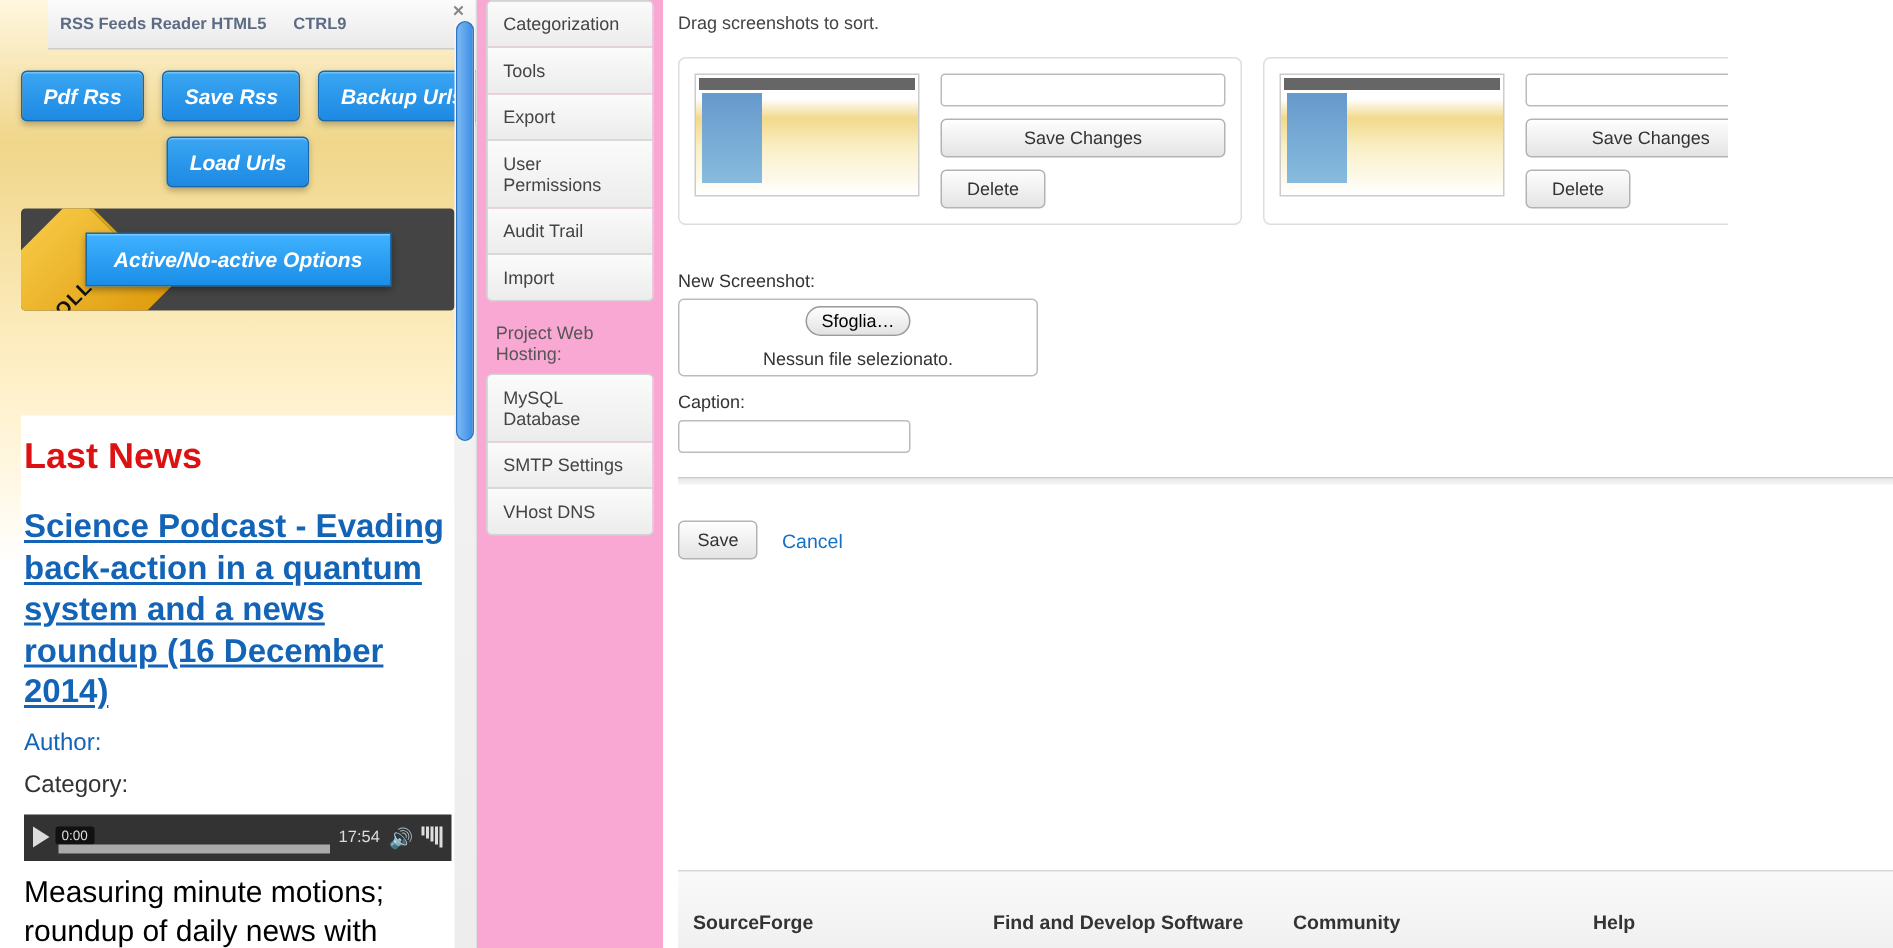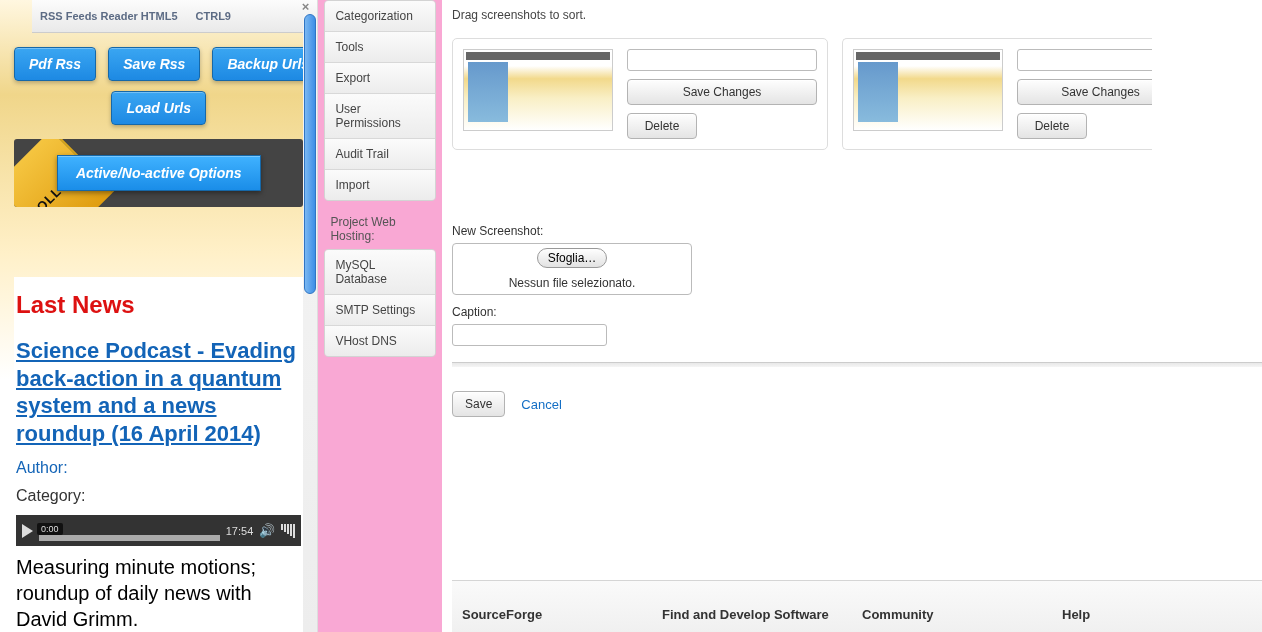--- a/index.html
+++ b/index.html
@@ -43,21 +43,21 @@
 .shot-row { display:flex; gap:14px; }
 .shot-card { width:376px; border:1px solid #ddd; border-radius:5px; padding:10px; display:flex; gap:14px; }
 .shot-card.cut { width:310px; overflow:hidden; border-right:none; border-radius:5px 0 0 5px; }
 .thumb { width:150px; height:82px; border:1px solid #ccc; background:linear-gradient(180deg,#fff 0,#fff 20%,#f2d98b 36%,#f9efc5 60%,#fff 100%); position:relative; flex-shrink:0; }
 .thumb .thead{ position:absolute; top:2px; left:2px; right:2px; height:8px; background:#666; }
 .thumb .tside{ position:absolute; top:12px; left:4px; width:40px; height:60px; background:linear-gradient(#69c,#8bd); }
 .form-col { display:flex; flex-direction:column; gap:8px; flex:1; }
 .txt-input { height:22px; border:1px solid #bbb; border-radius:3px; padding:2px 5px; font-size:12px; }
 .mac-btn { background:linear-gradient(#fefefe,#e4e4e4); border:1px solid #b3b3b3; border-radius:4px; padding:5px 12px; font-size:12px; color:#333; cursor:pointer; box-shadow:inset 0 1px 0 #fff; }
 .new-shot { margin-top:30px; font-size:12px; color:#333; }
-.new-shot label { display:block; margin-bottom:5px;margin-top:44px; }
+.new-shot label { display:block; margin-bottom:5px; }
 .file-wrap { display:flex; align-items:center; gap:8px; border:1px solid #bbb; border-radius:4px; padding:4px 6px; width:240px;flex-direction:column; }
 .file-btn { background:linear-gradient(#fefefe,#e2e2e2); border:1px solid #999; border-radius:10px; padding:2px 10px; font-size:12px; cursor:pointer; }
 .file-text { font-size:12px; color:#333; }
 .caption-in { width:155px; }
 .hr { height:5px; background:linear-gradient(#e8e8e8,#f5f5f5); border-top:1px solid #ccc; margin:16px 0 24px; }
 .save-row { display:flex; align-items:center; gap:16px; }
 .cancel-link { color:#146fc5; font-size:13px; text-decoration:none; cursor:pointer; }
 .footer-bar { margin-top:auto; border-top:1px solid #d5d5d5; background:linear-gradient(#fafafa,#f0f0f0); padding:26px 0 10px 10px; }
 .footer-cols { display:flex; gap:0; }
 .footer-cols div { flex:0 0 200px; font-size:13px; font-weight:bold; color:#333; }
@@ -85,21 +85,21 @@
 
   <div class="banner-strip">
     <div class="follow-ribbon">FOLLOW</div>
     <button class="options-btn">
       <span>Active/No-active Options</span>
     </button>
   </div>
 
   <div class="news-block">
     <div class="last-news-title">Last News</div>
-    <a href="#" class="headline">Science Podcast - Evading back-action in a quantum system and a news roundup (16 April 2014)</a>
+    <a href="#" class="headline">Science Podcast - Evading back-action in a quantum system and a news roundup (16 December 2014)</a>
     <div class="meta-line">Author:</div>
     <div class="meta-line" style="color:#333">Category:</div>
 
     <div class="player">
       <div class="play-icon"></div>
       <div style="position:relative;flex:1;">
         <span class="time-badge">0:00</span>
         <div class="track"></div>
       </div>
       <span class="time-txt">17:54</span>

